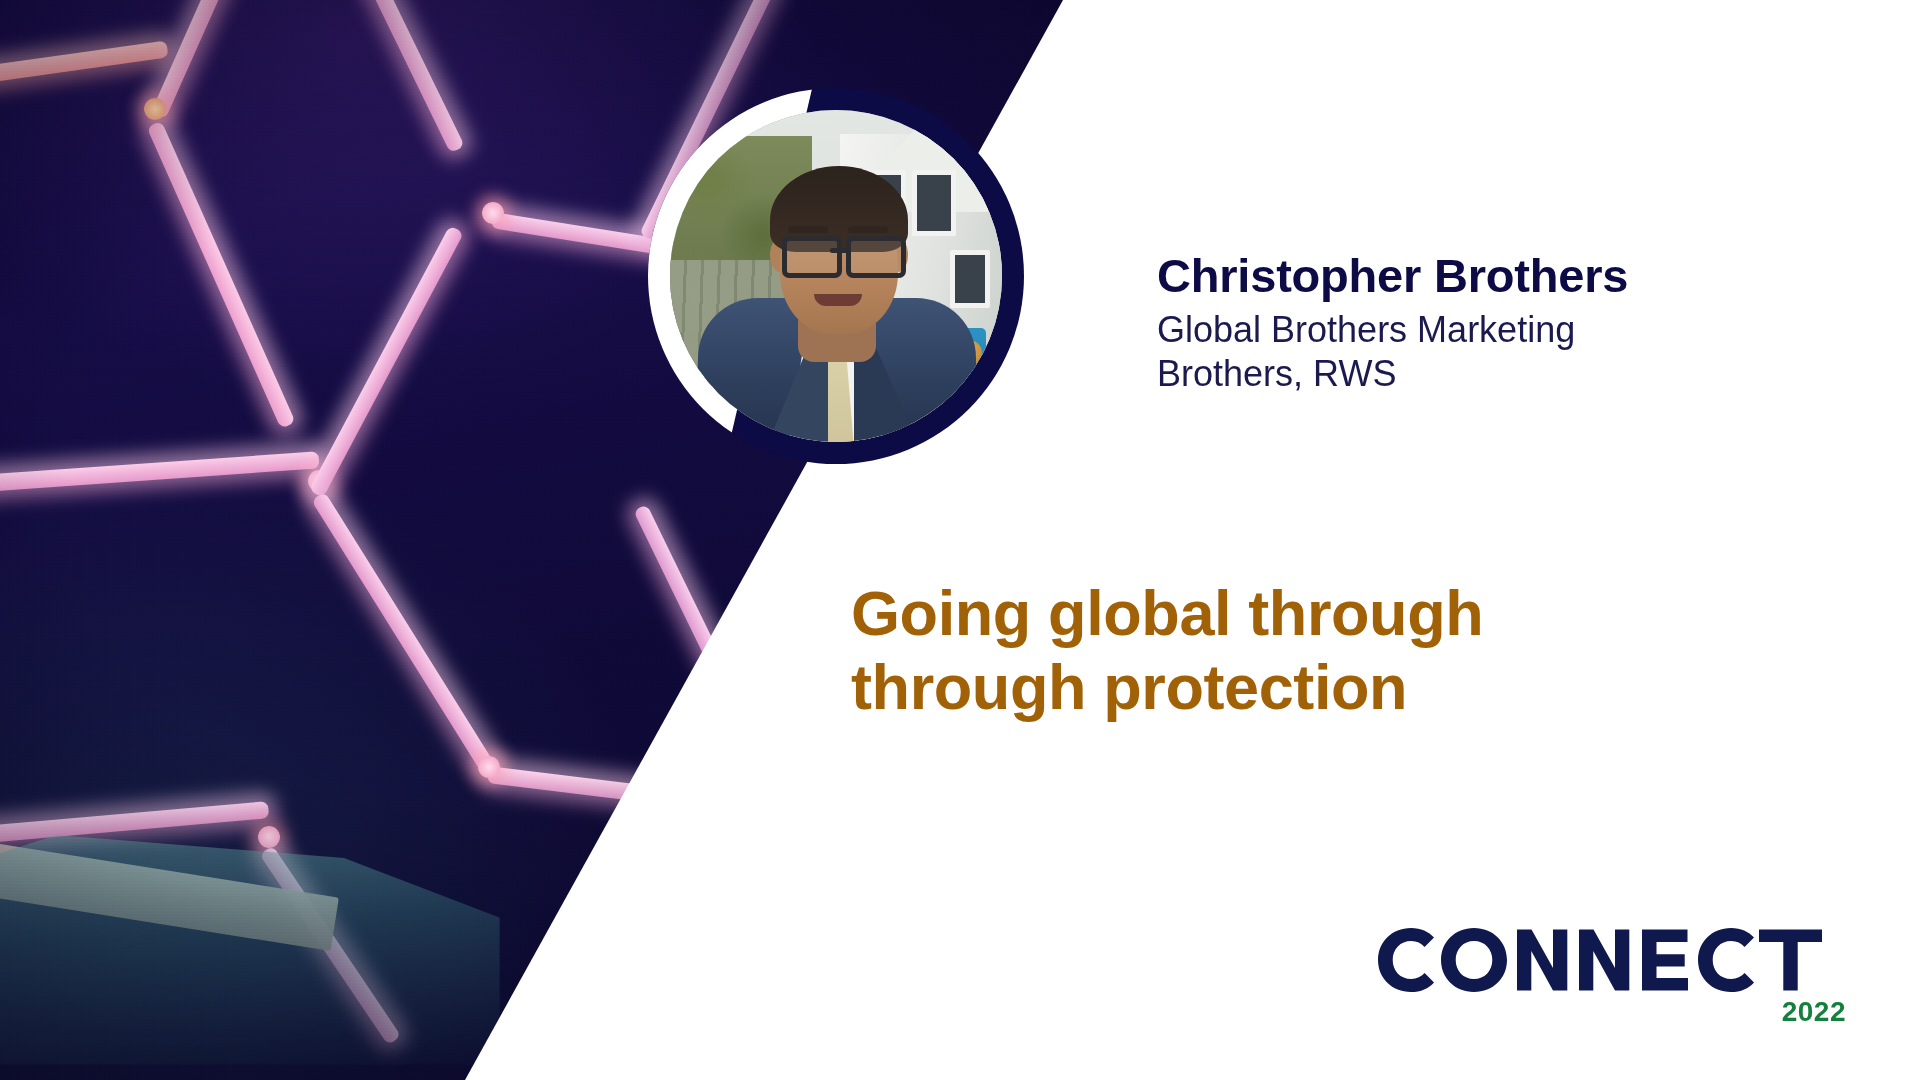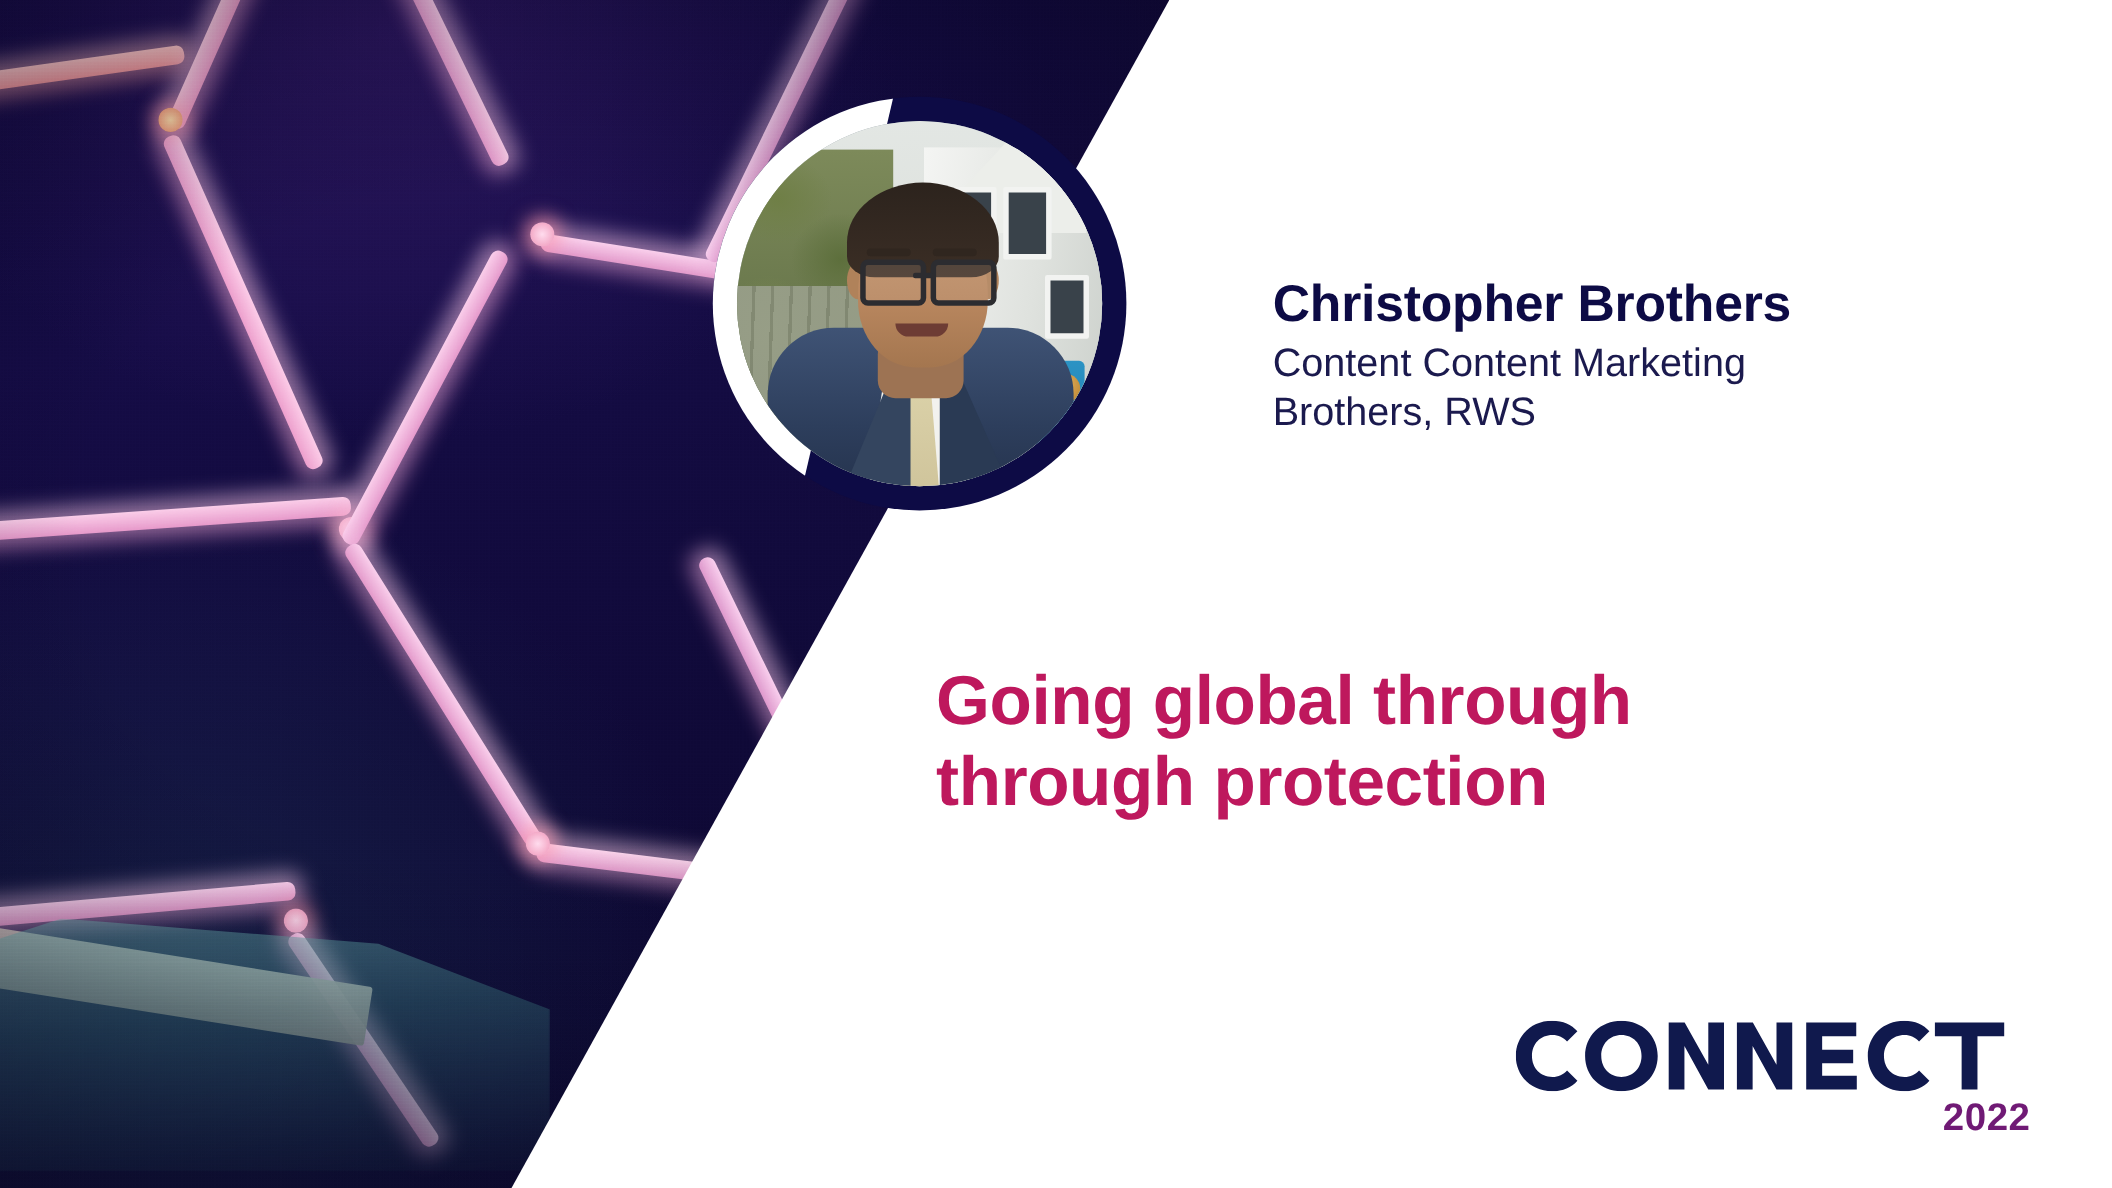--- a/index.html
+++ b/index.html
@@ -118,32 +118,32 @@
   .speaker-name{
     font-size:47px;font-weight:700;color:#0d0b45;letter-spacing:-.2px;
     line-height:1.0;margin:0 0 9px 0;white-space:nowrap;
   }
   .speaker-role{
     font-size:36px;font-weight:400;color:#1b1a4e;line-height:1.22;margin:0;
   }
 
   
   .headline{
-    position:absolute;left:851px;top:600px;width:960px;
-    font-size:63px;font-weight:700;color:#be185d;line-height:1.18;
+    position:absolute;left:851px;top:576px;width:960px;
+    font-size:63px;font-weight:700;color:#a16207;line-height:1.18;
     letter-spacing:-.4px;margin:0;
   }
 
   
   .logo{position:absolute;left:1378px;top:928px;width:470px;}
   .logo-word{display:block;line-height:1;height:64px;}
   .logo-word svg{display:block;width:468px;height:64px;}
   .logo-year{
-    display:block;text-align:right;font-size:35px;font-weight:700;
-    color:#701a75;letter-spacing:.5px;margin-top:6px;padding-right:2px;line-height:1;
+    display:block;text-align:right;font-size:28px;font-weight:700;
+    color:#15803d;letter-spacing:.5px;margin-top:6px;padding-right:2px;line-height:1;
   }
 </style>
 </head>
 <body>
 
 <div class="slide">
 
   <div class="photo-panel">
     <div class="dome">
 
@@ -210,21 +210,21 @@
       <div class="ph-glass" style="left:112px;"></div>
       <div class="ph-glass" style="left:176px;"></div>
       <div class="ph-bridge"></div>
       <div class="ph-mouth"></div>
     </div>
   </div>
 
   <div class="speaker">
     <h2 class="speaker-name">Christopher Brothers</h2>
     <p class="speaker-role">
-      <span>Content Content Marketing</span><br>
+      <span>Global Brothers Marketing</span><br>
       <span>Brothers, RWS</span>
     </p>
   </div>
 
   <h1 class="headline">
     <span>Going global through</span><br>
     <span>through protection</span>
   </h1>
 
   <div class="logo">

